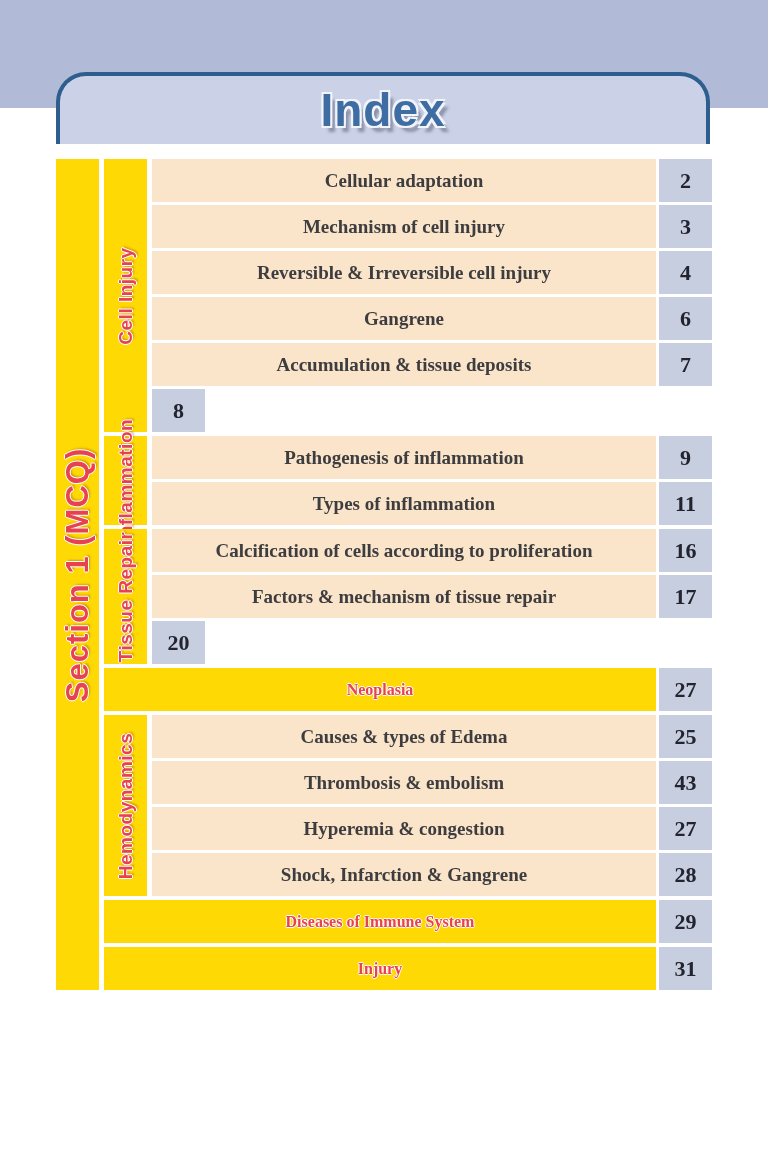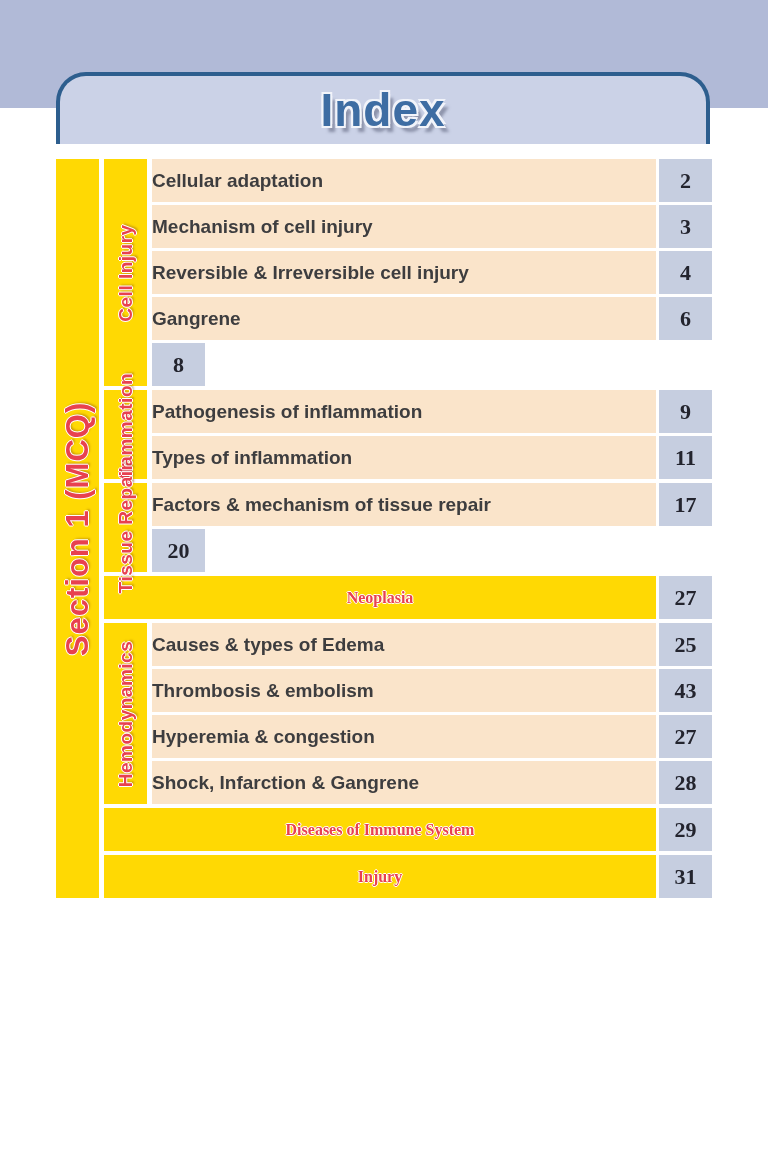--- a/index.html
+++ b/index.html
@@ -23,21 +23,21 @@
   .red-label{color:#e8414f;font-weight:bold;
              text-shadow:-1px 0 0 #fff,1px 0 0 #fff,0 -1px 0 #fff,0 1px 0 #fff,2px 2px 2px rgba(120,60,20,0.35);}
   .section-label{font-size:31px;letter-spacing:1px;}
 
   .groups{flex:1;display:flex;flex-direction:column;row-gap:4px;}
   .group{display:flex;}
   .cat-cell{width:43px;margin-right:5px;background:#ffd903;position:relative;flex:0 0 auto;}
   .cat-label{font-size:19px;letter-spacing:.5px;}
   .rows-col{flex:1;display:flex;flex-direction:column;row-gap:3px;}
   .row{display:flex;column-gap:3px;height:43px;}
-  .topic-cell{flex:1;background:#fae4ca;display:flex;align-items:center;}
+  .topic-cell{flex:1;background:#fae4ca;display:flex;align-items:center;justify-content:center;font-family:Liberation Serif, serif;}
   .topic-text{font-size:19px;font-weight:bold;color:#3d3d3f;}
   .page-cell{width:53px;flex:0 0 auto;background:#c6cee0;display:flex;align-items:center;justify-content:center;}
   .page-num{font-family:"Liberation Serif", serif;font-size:22px;font-weight:bold;color:#23242e;}
   .banner-cell{flex:1;background:#ffd903;display:flex;align-items:center;justify-content:center;}
   .banner-text{font-family:"Liberation Serif", serif;font-size:16px;font-weight:bold;color:#e8414f;
                text-shadow:-1px 0 0 #fff,1px 0 0 #fff,0 -1px 0 #fff,0 1px 0 #fff;}
 </style>
 </head>
 <body>
 
@@ -83,20 +83,28 @@
             </div>
             <div class="row">
               <div class="topic-cell">
                 <div class="topic-text">Gangrene</div>
               </div>
               <div class="page-cell">
                 <div class="page-num">6</div>
               </div>
             </div>
             <div class="row">
+              <div class="topic-cell">
+                <div class="topic-text">Accumulation &amp; tissue deposits</div>
+              </div>
+              <div class="page-cell">
+                <div class="page-num">7</div>
+              </div>
+            </div>
+            <div class="row">
               <div class="page-cell">
                 <div class="page-num">8</div>
               </div>
             </div>
           </div>
         </div>
         <div class="group">
           <div class="cat-cell">
             <div class="vtext red-label cat-label">Inflammation</div>
           </div>
@@ -117,20 +125,28 @@
                 <div class="page-num">11</div>
               </div>
             </div>
           </div>
         </div>
         <div class="group">
           <div class="cat-cell">
             <div class="vtext red-label cat-label">Tissue Repair</div>
           </div>
           <div class="rows-col">
+            <div class="row">
+              <div class="topic-cell">
+                <div class="topic-text">Calcification of cells according to proliferation</div>
+              </div>
+              <div class="page-cell">
+                <div class="page-num">16</div>
+              </div>
+            </div>
             <div class="row">
               <div class="topic-cell">
                 <div class="topic-text">Factors &amp; mechanism of tissue repair</div>
               </div>
               <div class="page-cell">
                 <div class="page-num">17</div>
               </div>
             </div>
             <div class="row">
               <div class="page-cell">

